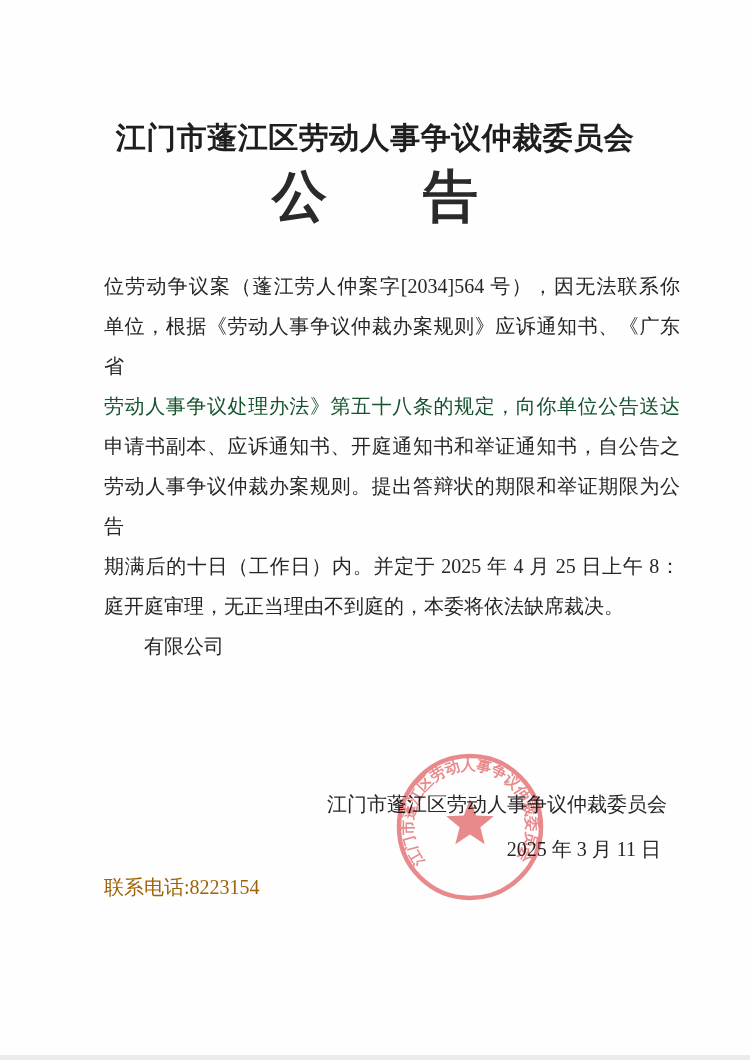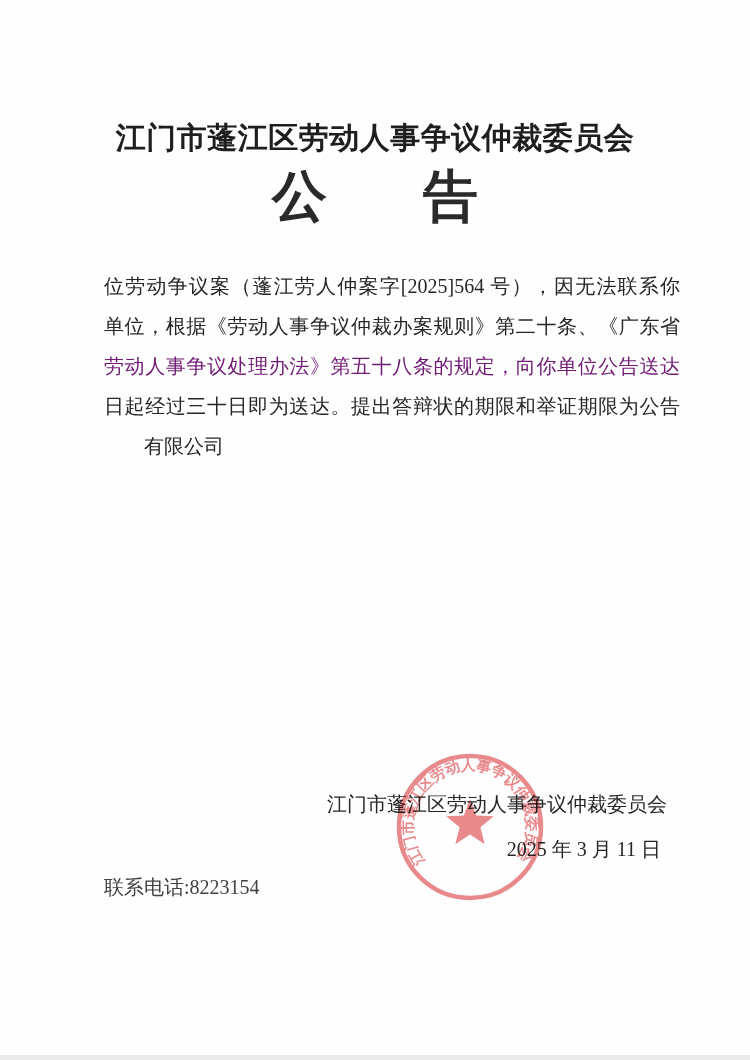--- a/index.html
+++ b/index.html
@@ -26,35 +26,35 @@
     position:absolute;top:266px;left:104px;width:576px;
     font-size:20px;line-height:40px;color:#262626;
   }
   .line{width:576px;}
   .just{
     text-align:justify;
     text-align-last:justify;
     text-justify:inter-character;
   }
   .indent{text-indent:2em;}
-  .faint{color:#701a75;}
+  .faint{color:#14532d;}
   .closing{text-indent:2em;}
   .sig-committee{
     position:absolute;top:789px;left:0;width:750px;
     box-sizing:border-box;padding-right:83px;
     text-align:right;font-size:20px;color:#262626;line-height:30px;
   }
   .sig-date{
     position:absolute;top:834px;left:0;width:750px;
     box-sizing:border-box;padding-right:89px;
     text-align:right;font-size:20px;color:#262626;line-height:30px;
   }
   .contact{
     position:absolute;top:872px;left:104px;
-    font-size:20px;color:#404040;line-height:30px;
+    font-size:20px;color:#a16207;line-height:30px;
   }
   .seal{
     position:absolute;left:390px;top:747px;width:160px;height:160px;
     mix-blend-mode:multiply;opacity:0.85;
   }
   .scan-edge{
     position:absolute;left:0;bottom:0;width:750px;height:5px;
     background:#ebebeb;
   }
 </style>
@@ -64,24 +64,27 @@
 <div class="doc">
 
   <div class="org-title">江门市蓬江区劳动人事争议仲裁委员会</div>
 
   <div class="big-title">
     <span>公</span>
     <span>告</span>
   </div>
 
   <div class="body-block">
-    <div class="line just">位劳动争议案（蓬江劳人仲案字[2025]564 号），因无法联系你</div>
-    <div class="line just">单位，根据《劳动人事争议仲裁办案规则》第二十条、《广东省</div>
+    <div class="line just">位劳动争议案（蓬江劳人仲案字[2034]564 号），因无法联系你</div>
+    <div class="line just">单位，根据《劳动人事争议仲裁办案规则》应诉通知书、《广东省</div>
     <div class="line just faint">劳动人事争议处理办法》第五十八条的规定，向你单位公告送达</div>
-    <div class="line just">日起经过三十日即为送达。提出答辩状的期限和举证期限为公告</div>
+    <div class="line just">申请书副本、应诉通知书、开庭通知书和举证通知书，自公告之</div>
+    <div class="line just">劳动人事争议仲裁办案规则。提出答辩状的期限和举证期限为公告</div>
+    <div class="line just">期满后的十日（工作日）内。并定于 2025 年 4 月 25 日上午 8：</div>
+    <div class="line">庭开庭审理，无正当理由不到庭的，本委将依法缺席裁决。</div>
     <div class="line closing">有限公司</div>
   </div>
 
   <div class="sig-committee">江门市蓬江区劳动人事争议仲裁委员会</div>
   <div class="sig-date">2025 年 3 月 11 日</div>
 
   <div class="contact">联系电话:8223154</div>
 
   <svg class="seal" viewBox="-80 -80 160 160" xmlns="http://www.w3.org/2000/svg">
     <g opacity="0.82">

